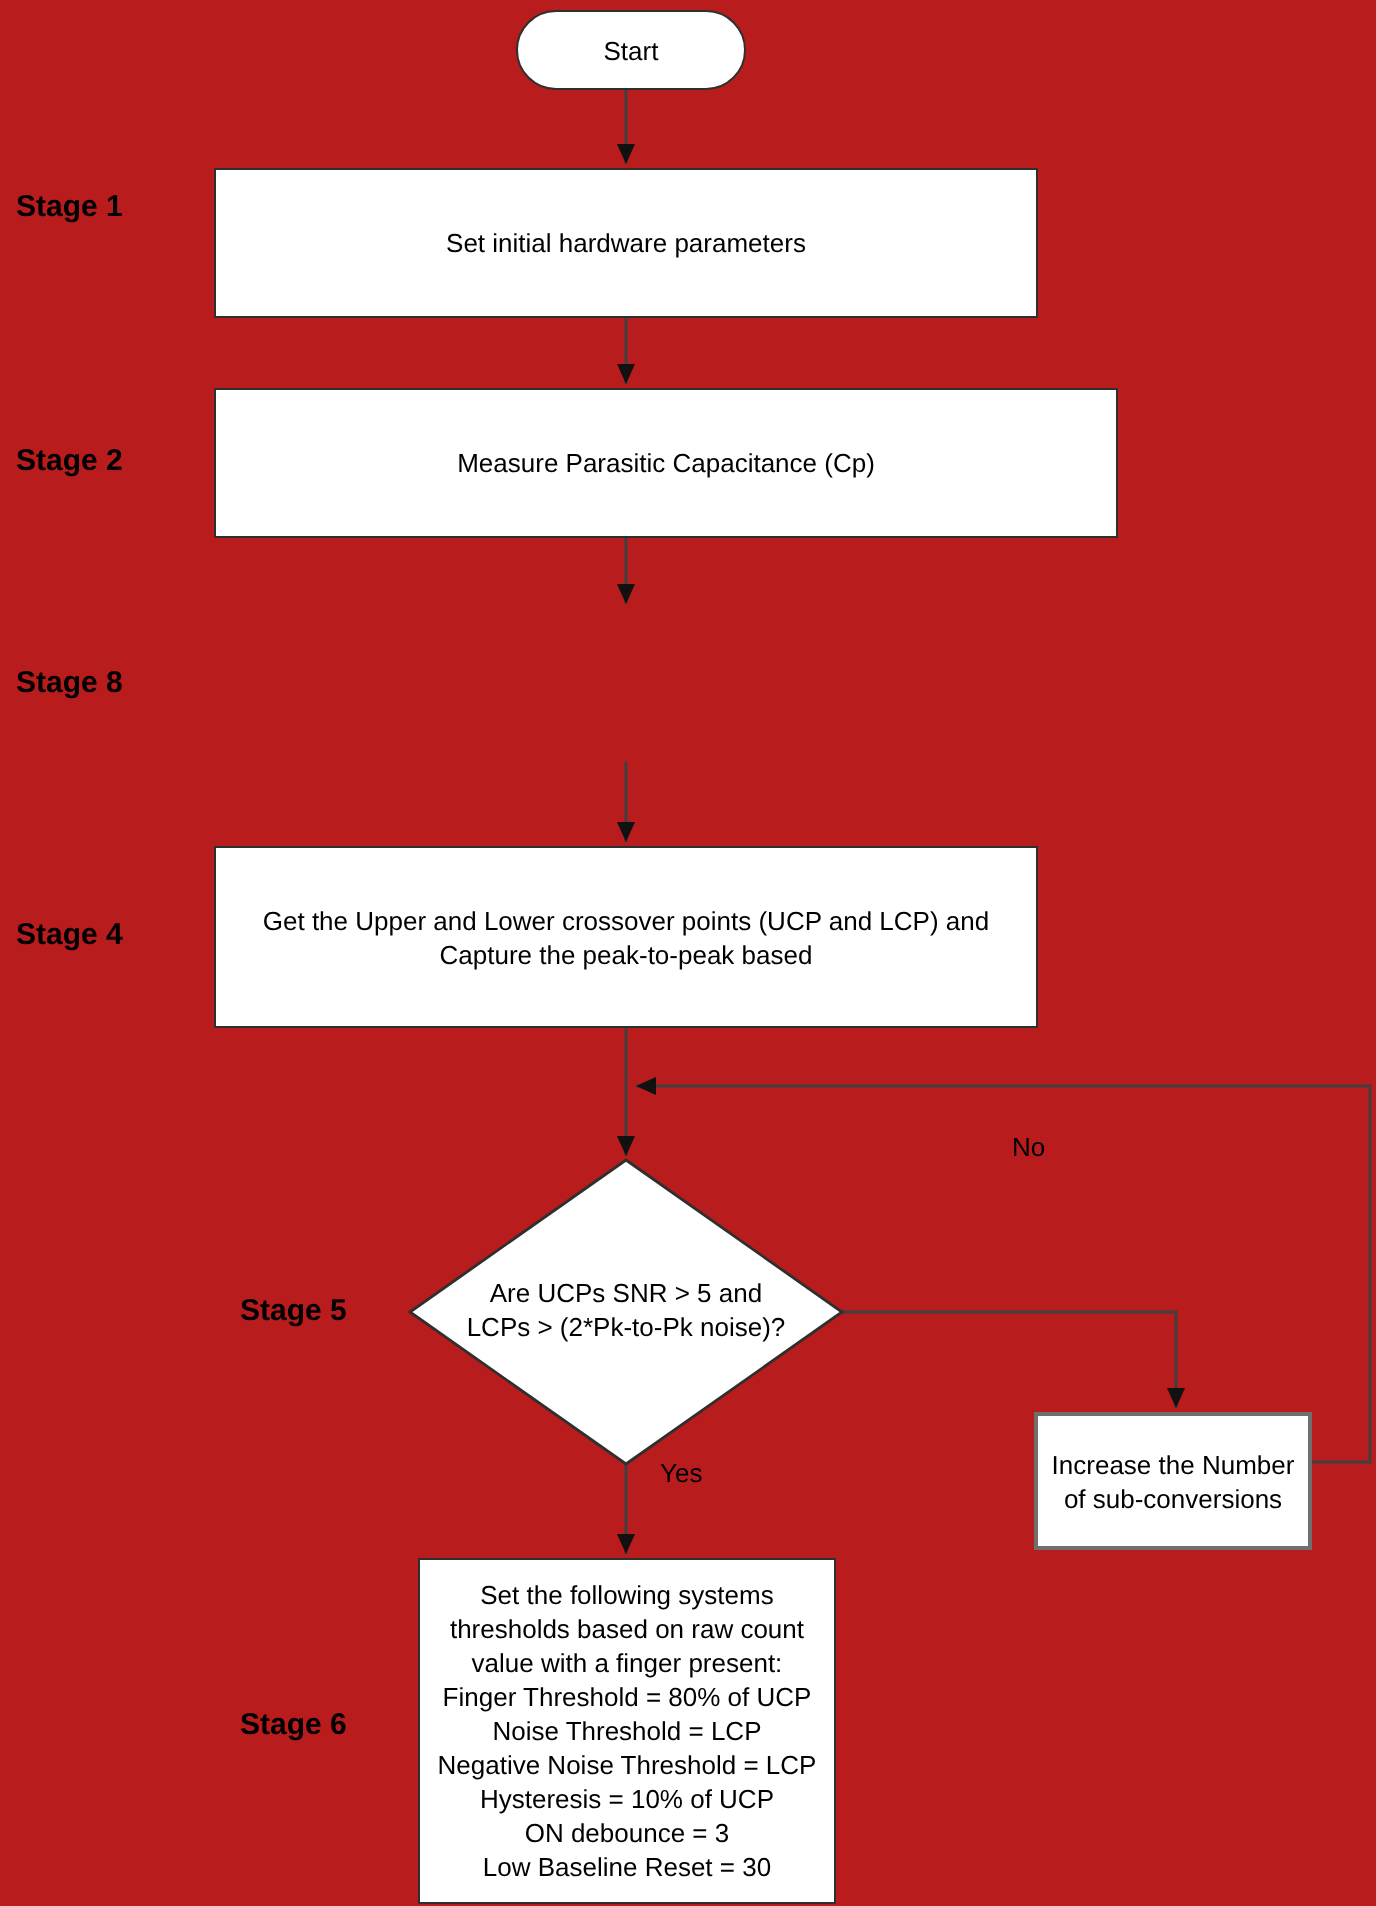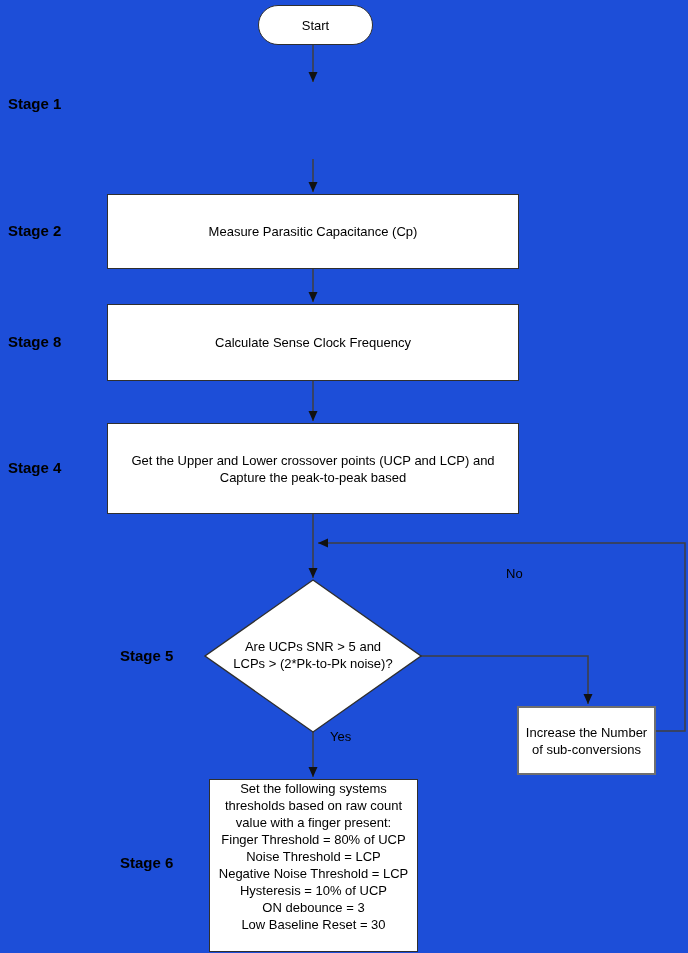--- a/index.html
+++ b/index.html
@@ -5,21 +5,21 @@
   html, body {
     margin: 0;
     padding: 0;
     background: #ffffff;
     font-family: "Liberation Sans", "DejaVu Sans", sans-serif;
   }
   .canvas {
     position: relative;
     width: 688px;
     height: 953px;
-    background: #1d4ed8;
+    background: #b91c1c;
     overflow: hidden;
   }
   .connectors {
     position: absolute;
     left: 0;
     top: 0;
     width: 688px;
     height: 953px;
   }
   .node {
@@ -34,30 +34,30 @@
     font-size: 13px;
     line-height: 17px;
     color: #000000;
   }
   .preline { white-space: pre-line; }
   .terminator {
     left: 258px; top: 5px; width: 115px; height: 40px;
     border-radius: 20px;
   }
   .box-stage1 { left: 107px; top: 84px;  width: 412px; height: 75px; }
-  .box-stage2 { left: 107px; top: 194px; width: 412px; height: 75px; }
+  .box-stage2 { left: 107px; top: 194px; width: 452px; height: 75px; }
   .box-stage3 { left: 107px; top: 304px; width: 412px; height: 77px; }
   .box-stage4 { left: 107px; top: 423px; width: 412px; height: 91px; }
   .box-increase {
     left: 517px; top: 706px; width: 139px; height: 69px;
     border: 2px solid #6f6f6f;
   }
   .box-stage6 {
     left: 209px; top: 779px; width: 209px; height: 173px;
-    align-items: flex-start;
+    align-items: center;
   }
   .diamond-text {
     position: absolute;
     left: 213px; top: 638px; width: 200px;
     text-align: center;
     font-size: 13px;
     line-height: 17px;
     color: #000000;
   }
   .stage-label {
@@ -110,28 +110,28 @@
     <span>Start</span>
   </div>
 
   <div class="stage-label sl-1">Stage 1</div>
   <div class="stage-label sl-2">Stage 2</div>
   <div class="stage-label sl-3">Stage 8</div>
   <div class="stage-label sl-4">Stage 4</div>
   <div class="stage-label sl-5">Stage 5</div>
   <div class="stage-label sl-6">Stage 6</div>
 
+  <div class="node box-stage1">
+    <span class="preline">Set initial hardware parameters</span>
+  </div>
 
   <div class="node box-stage2">
     <span class="preline">Measure Parasitic Capacitance (Cp)</span>
   </div>
 
-  <div class="node box-stage3">
-    <span class="preline">Calculate Sense Clock Frequency</span>
-  </div>
 
   <div class="node box-stage4">
     <span class="preline">Get the Upper and Lower crossover points (UCP and LCP) and
 Capture the peak-to-peak based</span>
   </div>
 
   <div class="diamond-text preline">Are UCPs SNR &gt; 5 and
 LCPs &gt; (2*Pk-to-Pk noise)?</div>
 
   <div class="branch-label bl-yes">Yes</div>

